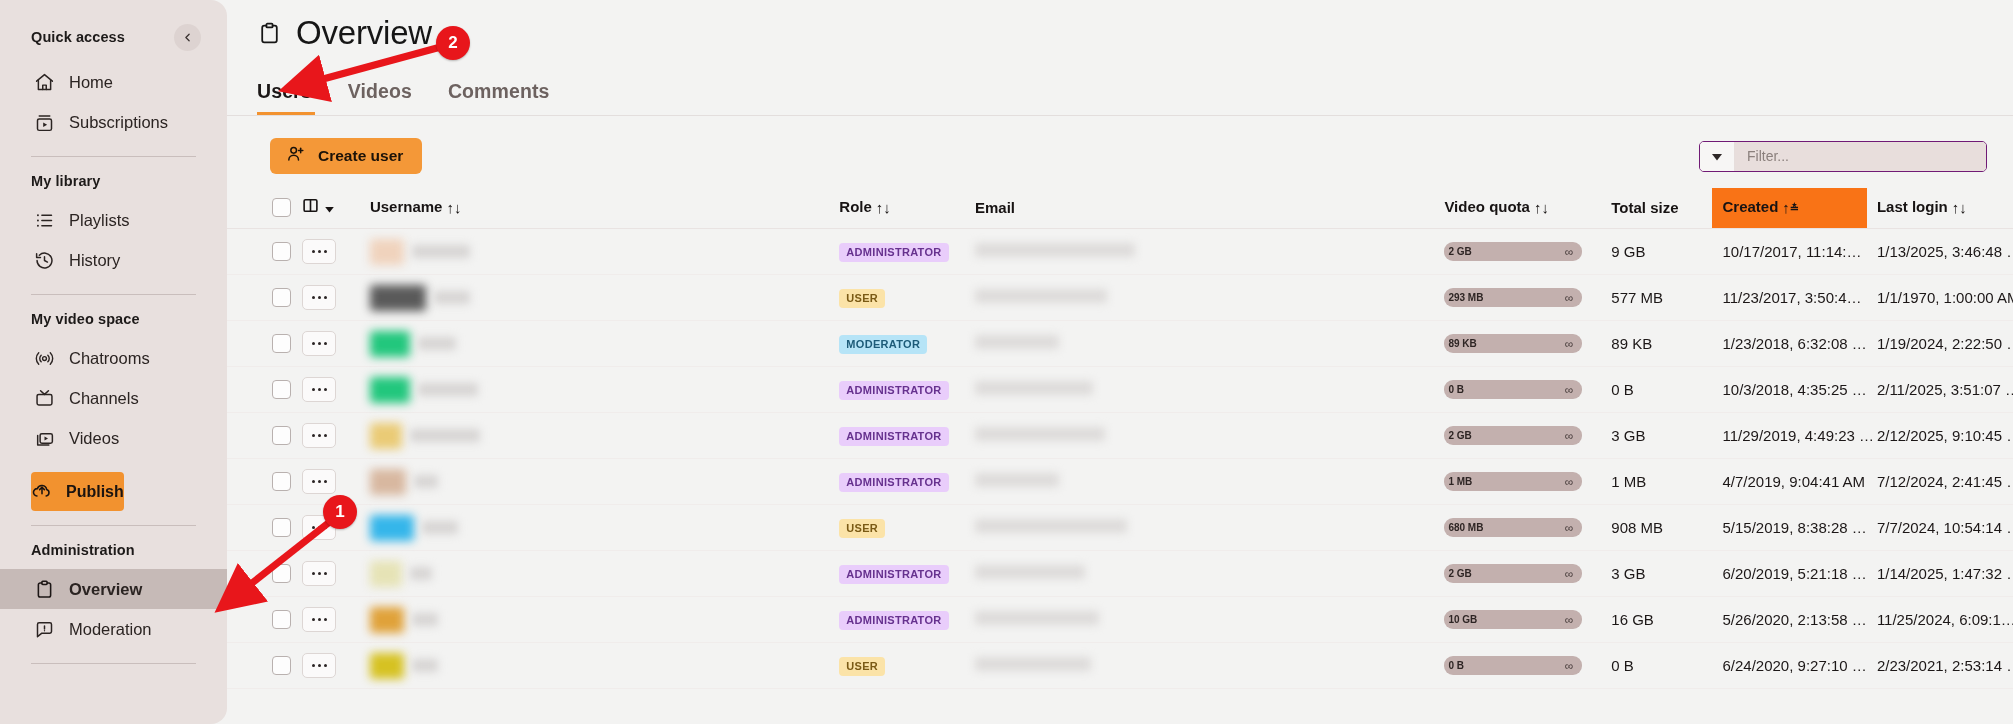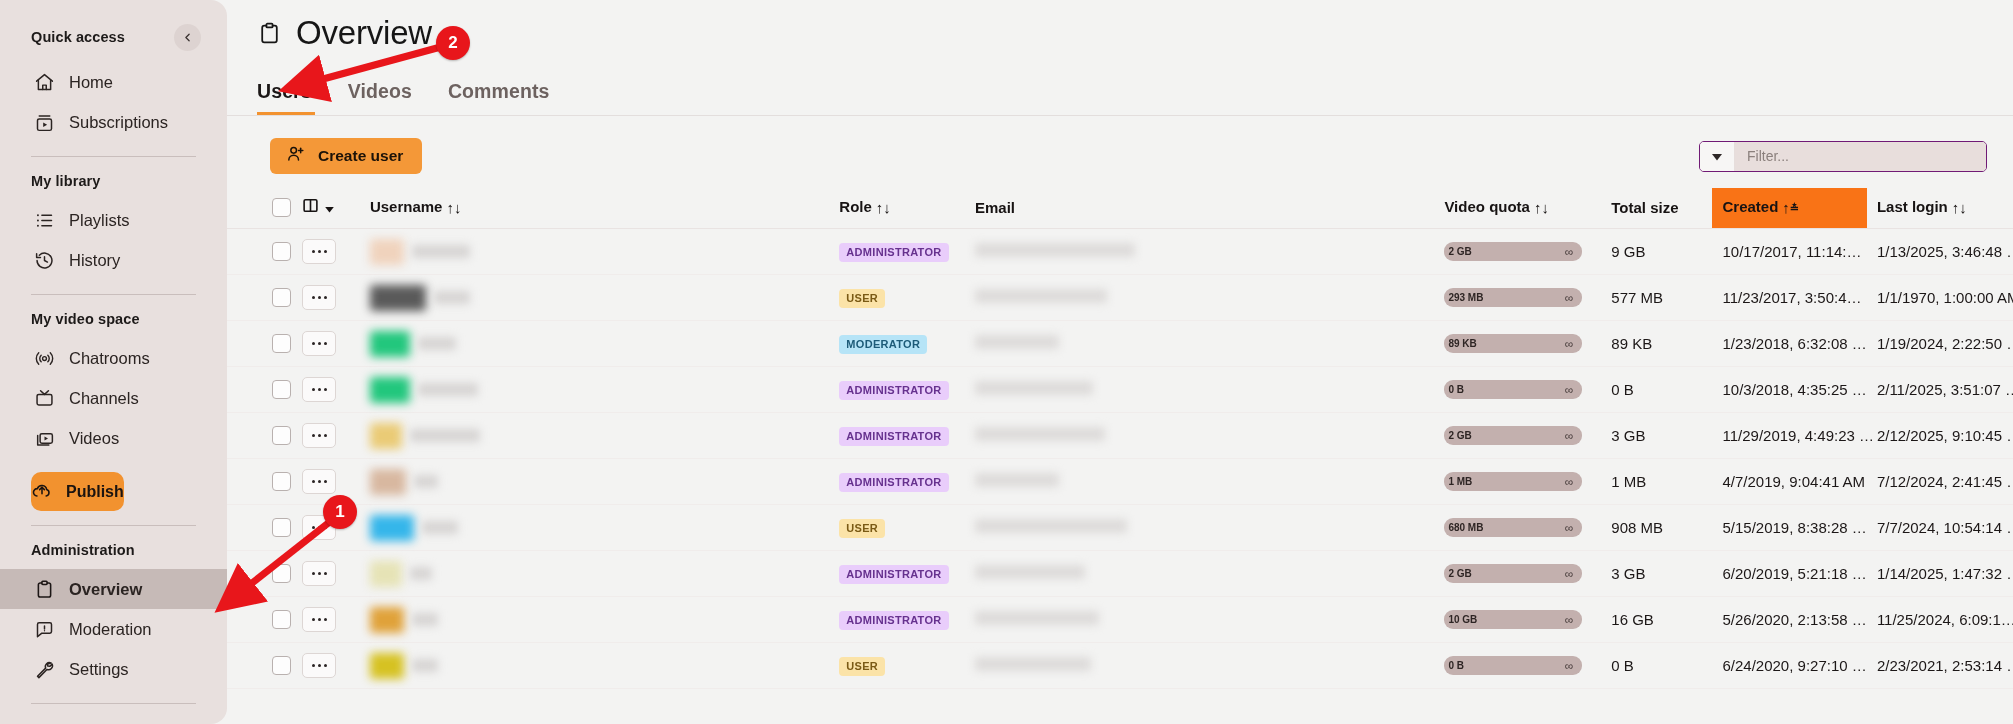--- a/index.html
+++ b/index.html
@@ -48,21 +48,21 @@
   }
   .sb-item .ic { width: 22px; height: 22px; flex: 0 0 22px; display:flex; align-items:center; justify-content:center; }
   .sb-item .ic svg { display: block; }
   .sb-item.active { background: #c6bab7; font-weight: 700; }
   .sb-sep {
     height: 1px; background: #c9bebc; margin: 14px 31px 6px 31px;
   }
   .publish-btn {
     display: flex; align-items: center; justify-content: center; gap: 13px;
     margin: 14px 31px 6px 31px; height: 39px;
-    background: #f2922f; border-radius: 10px; border: none;
+    background: #f2922f; border-radius: 4px; border: none;
     font-size: 16px; font-weight: 700; color: #1c1410; cursor: pointer;
     font-family: "Liberation Sans", sans-serif;
   }
 
   
   .main {
     position: absolute; left: 227px; top: 0; right: 0; bottom: 0;
     background: #f3f3f2;
   }
   .page-head { padding: 14px 0 0 30px; }
@@ -331,28 +331,20 @@
         <span class="ic">
           <svg width="21" height="21" viewBox="0 0 24 24" fill="none" stroke="#2b2422" stroke-width="1.7" stroke-linecap="round" stroke-linejoin="round">
               <path d="M4 6.2a1.8 1.8 0 0 1 1.8-1.8h12.4A1.8 1.8 0 0 1 20 6.2v8.2a1.8 1.8 0 0 1-1.8 1.8H9l-5 4z"></path>
               <line x1="12" y1="8" x2="12" y2="11.4"></line>
               <circle cx="12" cy="13.4" r="0.75" fill="#2b2422" stroke="none"></circle>
             </svg>
         </span>
         <span>Moderation</span>
       </a>
 
-      <a class="sb-item">
-        <span class="ic">
-          <svg width="21" height="21" viewBox="0 0 24 24" fill="none" stroke="#2b2422" stroke-width="1.7" stroke-linecap="round" stroke-linejoin="round">
-              <path d="M19.5 4.5a4.6 4.6 0 0 0-6.2 5.9L4 19.7l1.6 1.6 9.2-9.3a4.6 4.6 0 0 0 5.9-6.2l-2.6 2.6-2.3-.3-.3-2.3z"></path>
-            </svg>
-        </span>
-        <span>Settings</span>
-      </a>
 
       <div class="sb-sep"></div>
     </div>
   </nav>
 
   <main class="main">
 
     <div class="page-head">
       <div class="page-title">
         <span class="tic">

